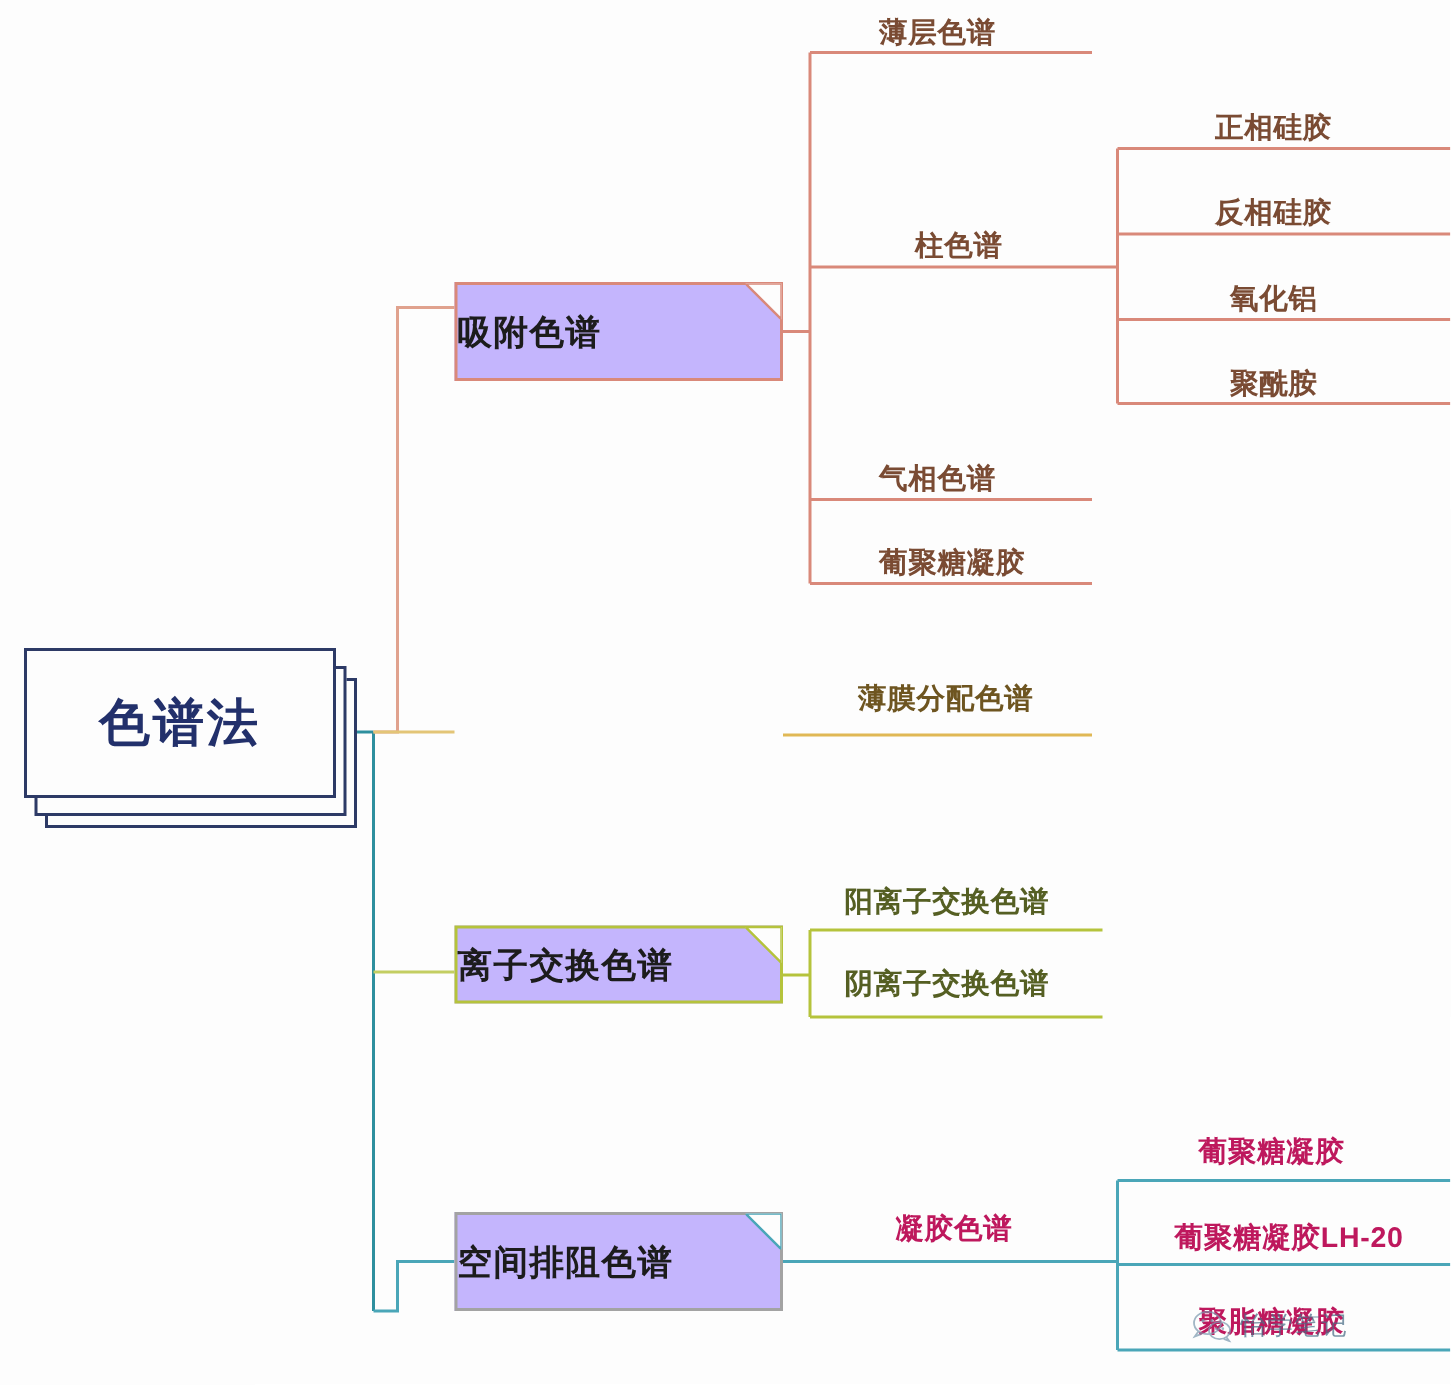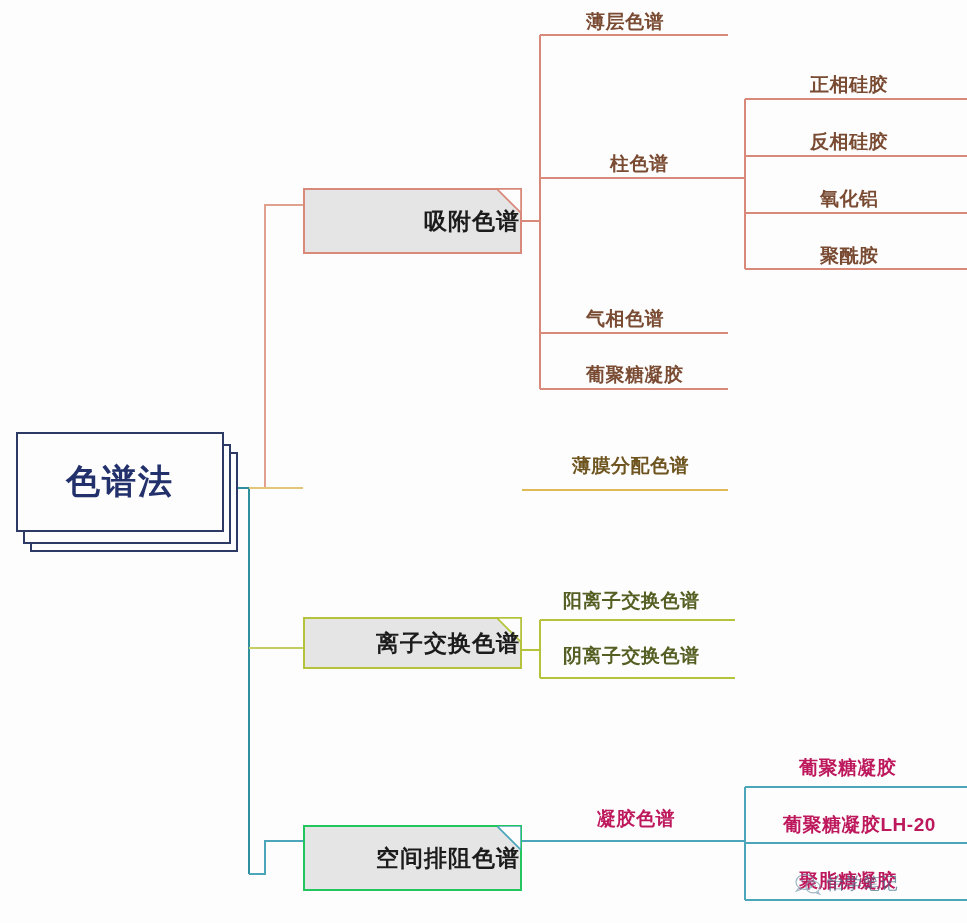--- a/index.html
+++ b/index.html
@@ -43,24 +43,24 @@
     font-weight: bold;
     color: #22306b;
     letter-spacing: 2px;
     white-space: nowrap;
   }
 
   
   .node2 {
     position: absolute;
     box-sizing: border-box;
-    background: #e5e5e5;
+    background: #c4b5fd;
     display: flex;
     align-items: center;
-    justify-content: flex-end;
+    justify-content: flex-start;
   }
   .node2 .n2-label {
     font-size: 23px;
     font-weight: bold;
     color: #1c1c1c;
     white-space: nowrap;
     letter-spacing: 1px;
     z-index: 2;
   }
   
@@ -179,21 +179,21 @@
   <div class="node2" style="left:303px; top:617px; width:219px; height:52px; border:2px solid #b5c33c;">
     <span class="n2-label">离子交换色谱</span>
     <span class="fold">
       <span class="cut"></span>
       <svg width="24" height="24" style="position:absolute;right:0;top:0;">
         <path d="M 0 0 L 24 24 M 24 0 L 0 0 M 24 0 L 24 24" stroke="#b5c33c" stroke-width="1.6" fill="none"></path>
       </svg>
     </span>
   </div>
 
-  <div class="node2" style="left:303px; top:808px; width:219px; height:66px; border:2px solid #22c55e;margin-top:17px;">
+  <div class="node2" style="left:303px; top:808px; width:219px; height:66px; border:2px solid #a3a3a3;">
     <span class="n2-label">空间排阻色谱</span>
     <span class="fold">
       <span class="cut"></span>
       <svg width="24" height="24" style="position:absolute;right:0;top:0;">
         <path d="M 0 0 L 24 24 M 24 0 L 0 0 M 24 0 L 24 24" stroke="#4aa6b8" stroke-width="1.6" fill="none"></path>
       </svg>
     </span>
   </div>
 
   <div class="leaf c-salmon" style="left:586px; top:9px;">薄层色谱</div>

